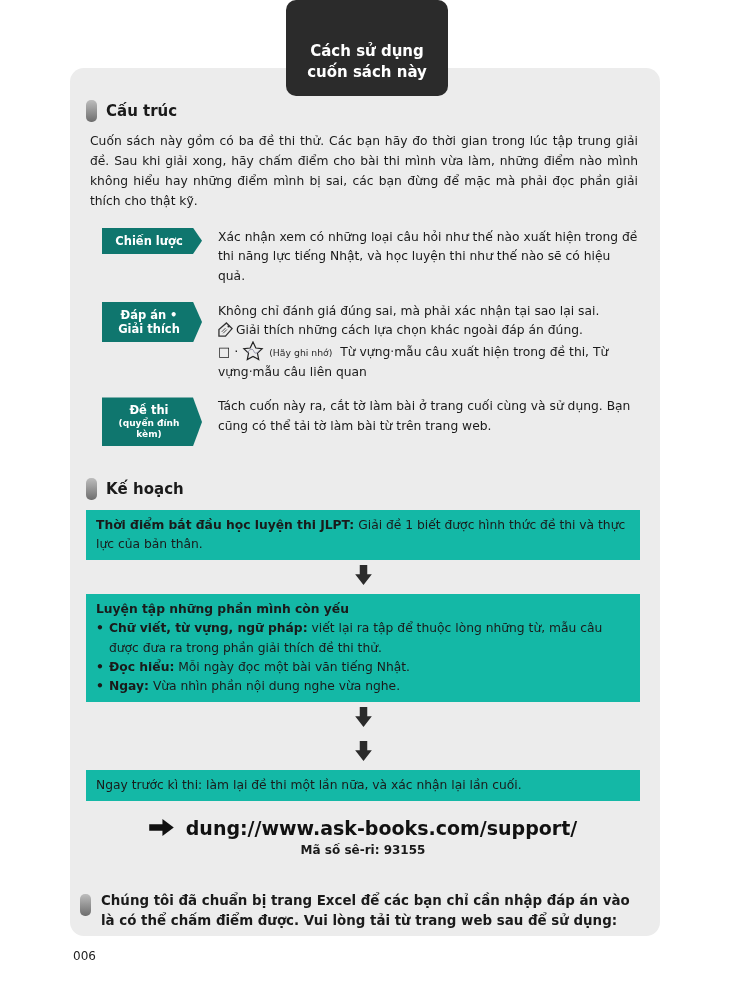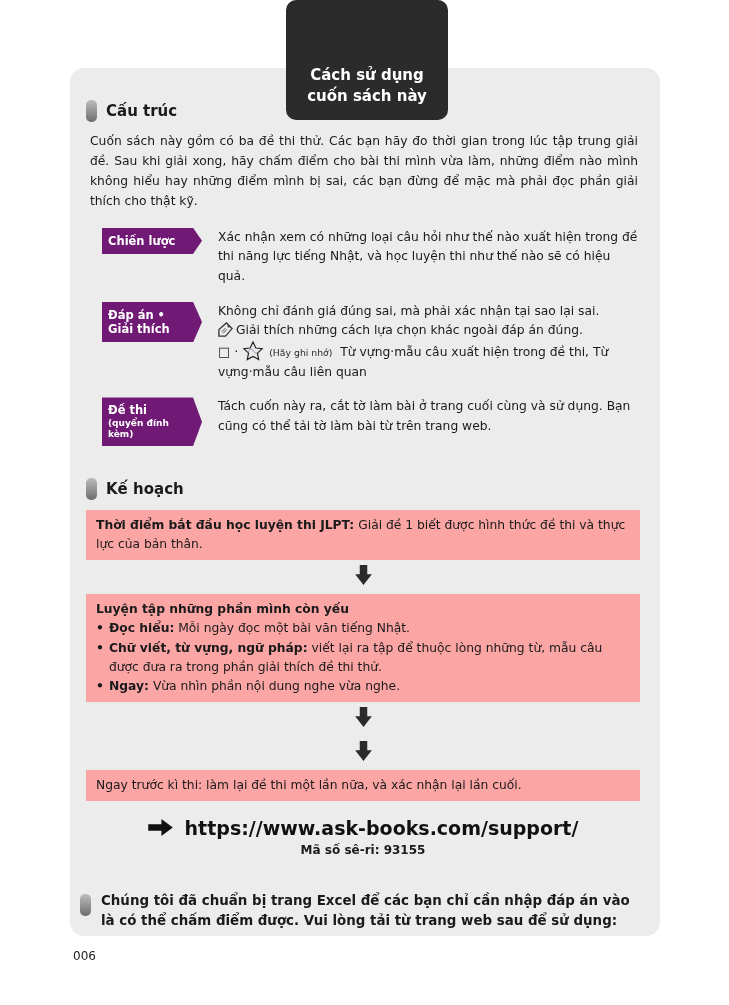--- a/index.html
+++ b/index.html
@@ -6,21 +6,21 @@
   html,body { background:#ffffff; }
   body {
     width:729px; height:1005px; position:relative;
     font-family:"DejaVu Sans","Liberation Sans",sans-serif;
     color:#1a1a1a; overflow:hidden;
   }
   .page { position:relative; width:729px; height:1005px; background:#fff; }
 
   
   .tab {
-    position:absolute; left:286px; top:0; width:162px; height:120px;
+    position:absolute; left:286px; top:0; width:162px; height:96px;
     background:#2b2b2b; border-radius:10px; z-index:3;
     color:#fff; font-weight:bold; font-size:15px; line-height:1.4;
     display:flex; flex-direction:column; justify-content:flex-end; align-items:center;
     padding-bottom:13px; text-align:center;
   }
 
   
   .panel {
     position:absolute; left:70px; top:68px; width:590px; height:868px;
     background:#ececec; border-radius:14px;
@@ -32,37 +32,37 @@
     width:11px; height:22px; border-radius:5px;
     background:linear-gradient(180deg,#bdbdbd,#6d6d6d);
     flex:0 0 auto;
   }
   .heading-text { font-weight:bold; font-size:15px; }
 
   .intro { font-size:12.3px; line-height:1.62; text-align:justify; margin:0 2px 16px 4px; }
 
   .labeled-row { display:flex; gap:16px; margin:0 0 15px 16px; }
   .label-box {
-    flex:0 0 100px; background:#701a75; color:#fff; font-weight:bold;
-    font-size:11.5px; line-height:1.25; 
+    flex:0 0 100px; background:#0f766e; color:#fff; font-weight:bold;
+    font-size:11.5px; line-height:1.25; text-align:center;
     padding:6px 12px 6px 6px; align-self:flex-start;
     clip-path:polygon(0 0,calc(100% - 9px) 0,100% 50%,calc(100% - 9px) 100%,0 100%);
   }
   .label-sub { font-size:9px; font-weight:bold; display:block; }
   .label-text { flex:1; font-size:12.3px; line-height:1.6; padding-right:2px; }
   .label-text p { margin:0; }
 
   .icon-inline { vertical-align:-3px; margin-right:3px; }
   .tag-icon { width:15px; height:15px; }
   .star-icon { width:22px; height:20px; vertical-align:-5px; }
   .glyph { font-size:13px; }
   .small-caption { font-size:9.3px; color:#2a2a2a; margin:0 4px 0 1px; }
 
   .step-box {
-    background:#fca5a5; padding:6px 10px; font-size:12.3px; line-height:1.55;
+    background:#14b8a6; padding:6px 10px; font-size:12.3px; line-height:1.55;
     margin:0;
   }
   .step-title { font-weight:bold; }
   .lead { font-weight:bold; }
   .bullet { padding-left:13px; position:relative; }
   .bullet::before { content:"•"; position:absolute; left:0; font-weight:bold; }
 
   .arrow-wrap { text-align:center; padding:5px 0; }
   .down-arrow { width:17px; height:20px; fill:#2b2b2b; }
 
@@ -158,26 +158,26 @@
 
     <div class="arrow-wrap">
       <svg class="down-arrow" viewBox="0 0 20 24">
           <path d="M5.5 0h9v11H20L10 24 0 11h5.5z"></path>
         </svg>
     </div>
 
     <div class="step-box">
       <div class="step-title">Luyện tập những phần mình còn yếu</div>
       <div class="bullet">
+        <span class="lead">Chữ viết, từ vựng, ngữ pháp:</span>
+        <span>viết lại ra tập để thuộc lòng những từ, mẫu câu được đưa ra trong phần giải thích đề thi thử.</span>
+      </div>
+      <div class="bullet">
         <span class="lead">Đọc hiểu:</span>
         <span>Mỗi ngày đọc một bài văn tiếng Nhật.</span>
-      </div>
-      <div class="bullet">
-        <span class="lead">Chữ viết, từ vựng, ngữ pháp:</span>
-        <span>viết lại ra tập để thuộc lòng những từ, mẫu câu được đưa ra trong phần giải thích đề thi thử.</span>
       </div>
       <div class="bullet">
         <span class="lead">Ngay:</span>
         <span>Vừa nhìn phần nội dung nghe vừa nghe.</span>
       </div>
     </div>
 
     <div class="arrow-wrap">
       <svg class="down-arrow" viewBox="0 0 20 24">
           <path d="M5.5 0h9v11H20L10 24 0 11h5.5z"></path>
@@ -193,21 +193,21 @@
 
     <div class="step-box">
       <span>Ngay trước kì thi: làm lại đề thi một lần nữa, và xác nhận lại lần cuối.</span>
     </div>
 
 
     <div class="url-row">
       <svg class="right-arrow" viewBox="0 0 26 18">
           <path d="M0 5.5h14V0l12 9-12 9v-5.5H0z"></path>
         </svg>
-      <span>https://www.ask-books.com/support/</span>
+      <span>dung://www.ask-books.com/support/</span>
     </div>
     <div class="serial">Mã số sê-ri: 93155</div>
 
     <div class="note-row gap-lg">
       <span class="marker"></span>
       <div class="note-text">Chúng tôi đã chuẩn bị trang Excel để các bạn chỉ cần nhập đáp án vào là có thể chấm điểm được. Vui lòng tải từ trang web sau để sử dụng:</div>
     </div>
 
   </div>
 

